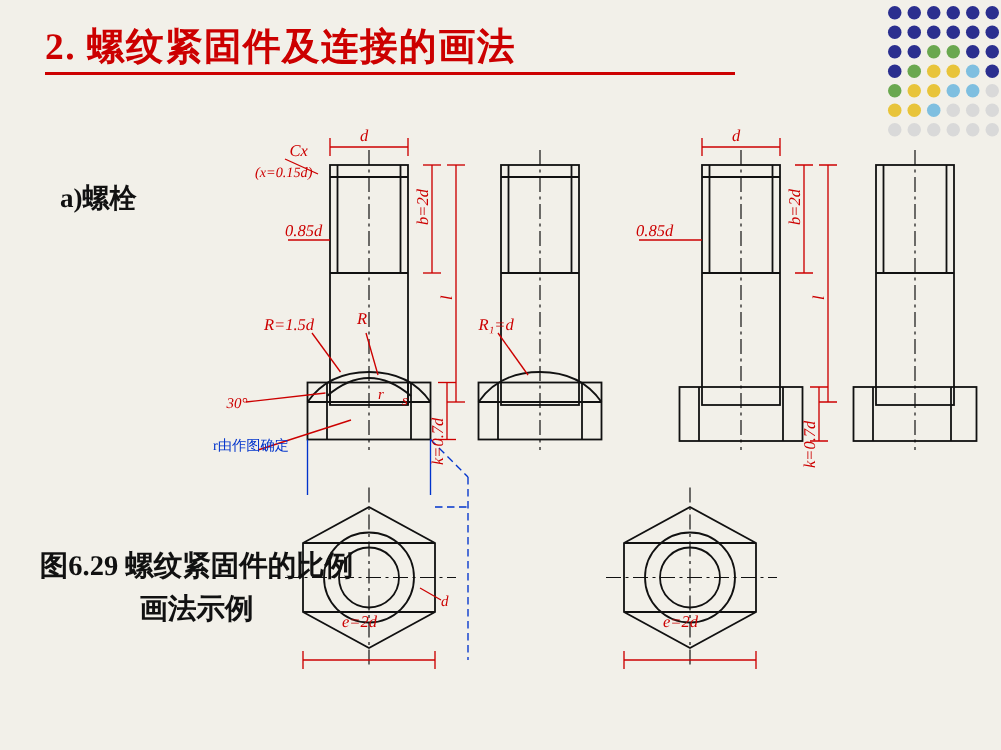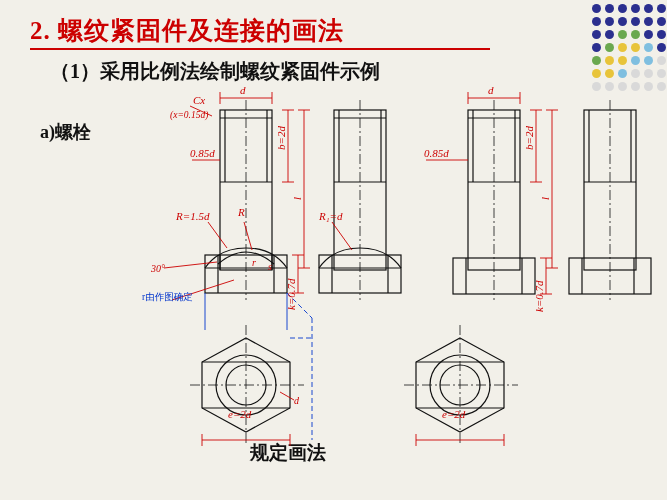--- a/index.html
+++ b/index.html
@@ -57,24 +57,23 @@
   svg.drawing{position:absolute;left:0;top:0;width:667px;height:500px;}
   text{font-family:"Liberation Serif", serif;}
 </style>
 </head>
 <body>
 
 <div class="slide">
 
   <div class="title">2. 螺纹紧固件及连接的画法</div>
   <div class="title-underline"></div>
-  <div class="subtitle">（1）采用比例法绘制螺纹紧固件示例</div>
   <div class="item-a">a)螺栓</div>
 
-  <div class="cap-mid">规定画法</div>
+  <div class="fig-caption">图6.29  螺纹紧固件的比例画法示例</div>
 
   <div class="dots">
       <i style="left: 0px; top: 0px; background: rgb(43, 47, 143);"></i>
       <i style="left: 13px; top: 0px; background: rgb(43, 47, 143);"></i>
       <i style="left: 26px; top: 0px; background: rgb(43, 47, 143);"></i>
       <i style="left: 39px; top: 0px; background: rgb(43, 47, 143);"></i>
       <i style="left: 52px; top: 0px; background: rgb(43, 47, 143);"></i>
       <i style="left: 65px; top: 0px; background: rgb(43, 47, 143);"></i>
       <i style="left: 0px; top: 13px; background: rgb(43, 47, 143);"></i>
       <i style="left: 13px; top: 13px; background: rgb(43, 47, 143);"></i>

